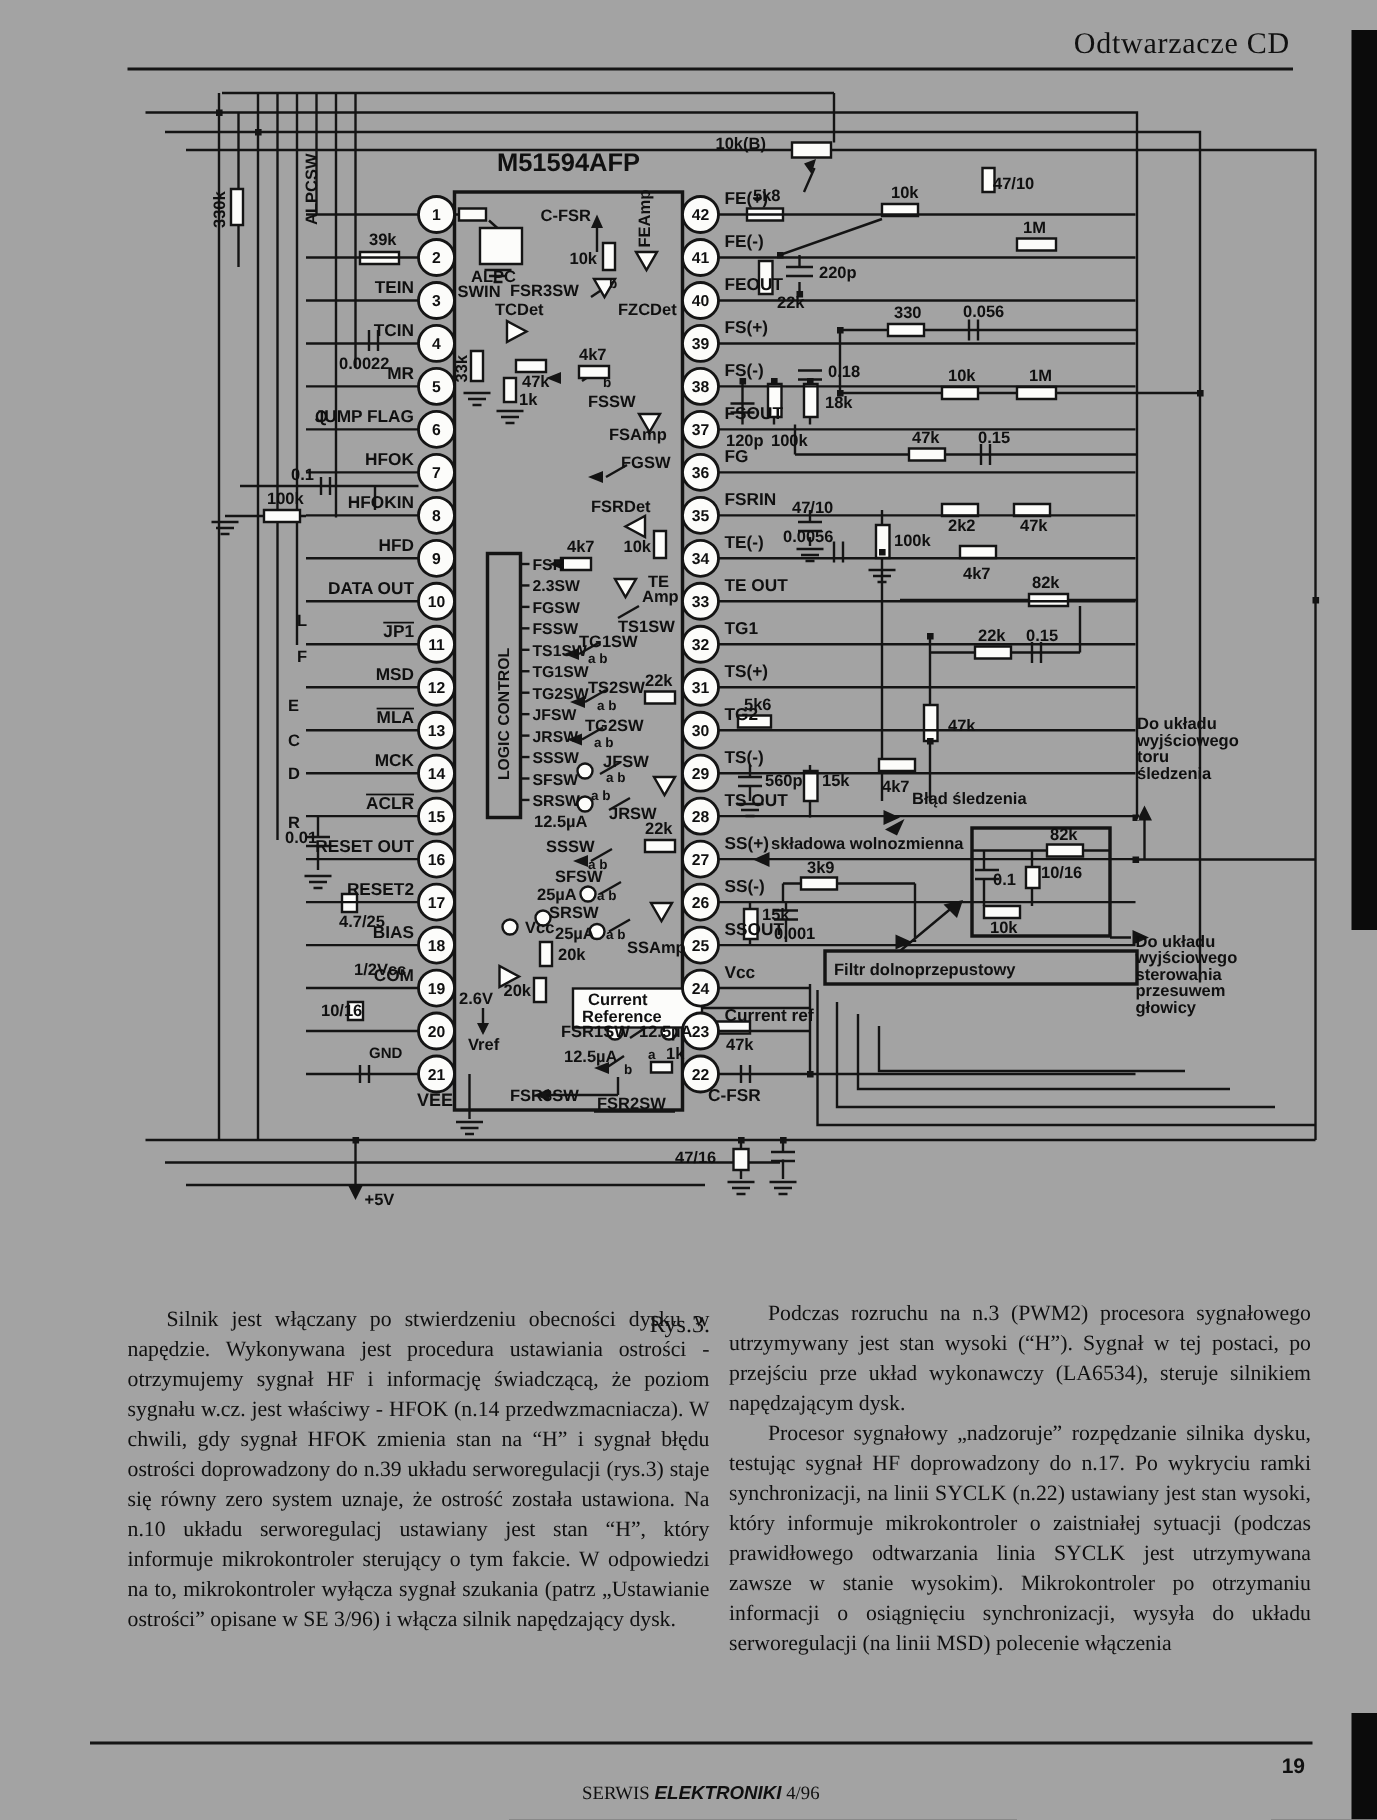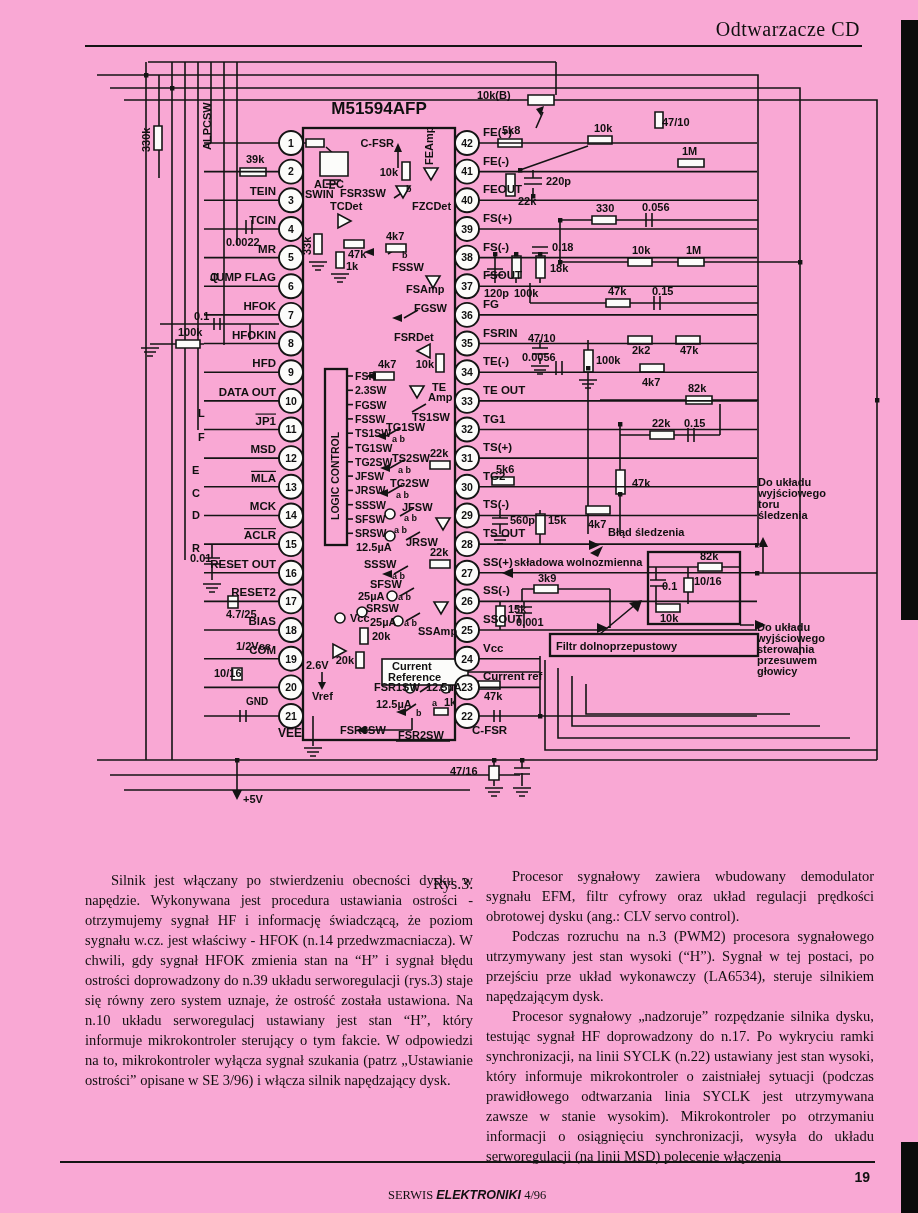--- a/index.html
+++ b/index.html
@@ -1,16 +1,16 @@
 <!DOCTYPE html>
 <html><head>
 <meta charset="utf-8">
 <style>
   html,body{margin:0;padding:0;background:#777;}
-  .page{position:relative;width:918px;height:1213px;background:#f9a8d4;overflow:hidden;
+  .page{position:relative;width:918px;height:1213px;background:#a3a3a3;overflow:hidden;
         font-family:"Liberation Sans",sans-serif;color:#101010;}
   .hdr{position:absolute;top:18px;right:58px;font-family:"Liberation Serif",serif;
        font-size:20px;letter-spacing:.5px;}
   .hdr-rule{position:absolute;top:45px;left:85px;width:777px;height:2px;background:#151515;}
   .blackbar{position:absolute;background:#0b0b0b;}
   svg text{font-family:"Liberation Sans",sans-serif;fill:#101010;}
   .w{stroke:#141414;stroke-width:1.6;fill:none;}
   .w2{stroke:#141414;stroke-width:2.3;fill:none;}
   .comp{stroke:#141414;stroke-width:1.6;fill:#fcfcfa;}
   .fillb{fill:#141414;stroke:none;}
@@ -467,21 +467,20 @@
         <text x="757" y="675" font-size="11" font-weight="bold">głowicy</text>
       </g>
   </svg>
 
   <div class="caption">Rys.3.</div>
 
   <div class="col col-l">
     <p>Silnik jest włączany po stwierdzeniu obecności dysku w napędzie. Wykonywana jest procedura ustawiania ostrości - otrzymujemy sygnał HF i  informację świadczącą, że poziom sygnału w.cz. jest właściwy - HFOK (n.14 przedwzmacniacza). W chwili, gdy sygnał HFOK zmienia stan na “H” i sygnał błędu ostrości doprowadzony do n.39 układu serworegulacji (rys.3) staje się równy zero system uznaje, że ostrość została ustawiona. Na n.10 układu serworegulacj ustawiany jest stan “H”, który informuje mikrokontroler sterujący o tym fakcie. W odpowiedzi na to, mikrokontroler wyłącza sygnał szukania (patrz „Ustawianie ostrości” opisane w SE 3/96) i włącza silnik napędzający dysk.</p>
   </div>
   <div class="col col-r">
-    <p>Procesor sygnałowy zawiera wbudowany demodulator sygnału EFM, filtr cyfrowy oraz układ regulacji prędkości obrotowej dysku (ang.: CLV servo control).</p>
     <p>Podczas rozruchu na n.3 (PWM2) procesora sygnałowego utrzymywany jest stan wysoki (“H”). Sygnał w tej postaci, po przejściu prze układ wykonawczy (LA6534), steruje silnikiem napędzającym dysk.</p>
     <p>Procesor sygnałowy „nadzoruje” rozpędzanie silnika dysku, testując sygnał HF doprowadzony do n.17. Po wykryciu ramki synchronizacji, na linii SYCLK (n.22) ustawiany jest stan wysoki, który informuje mikrokontroler o zaistniałej sytuacji (podczas prawidłowego odtwarzania linia SYCLK jest utrzymywana zawsze w stanie wysokim). Mikrokontroler po otrzymaniu informacji o osiągnięciu synchronizacji, wysyła do układu serworegulacji (na linii MSD) polecenie włączenia</p>
   </div>
 
   <div class="ftr-rule"></div>
   <div class="ftr">
     <span>SERWIS</span>
     <span class="mag">ELEKTRONIKI</span>
     <span>4/96</span>
   </div>

